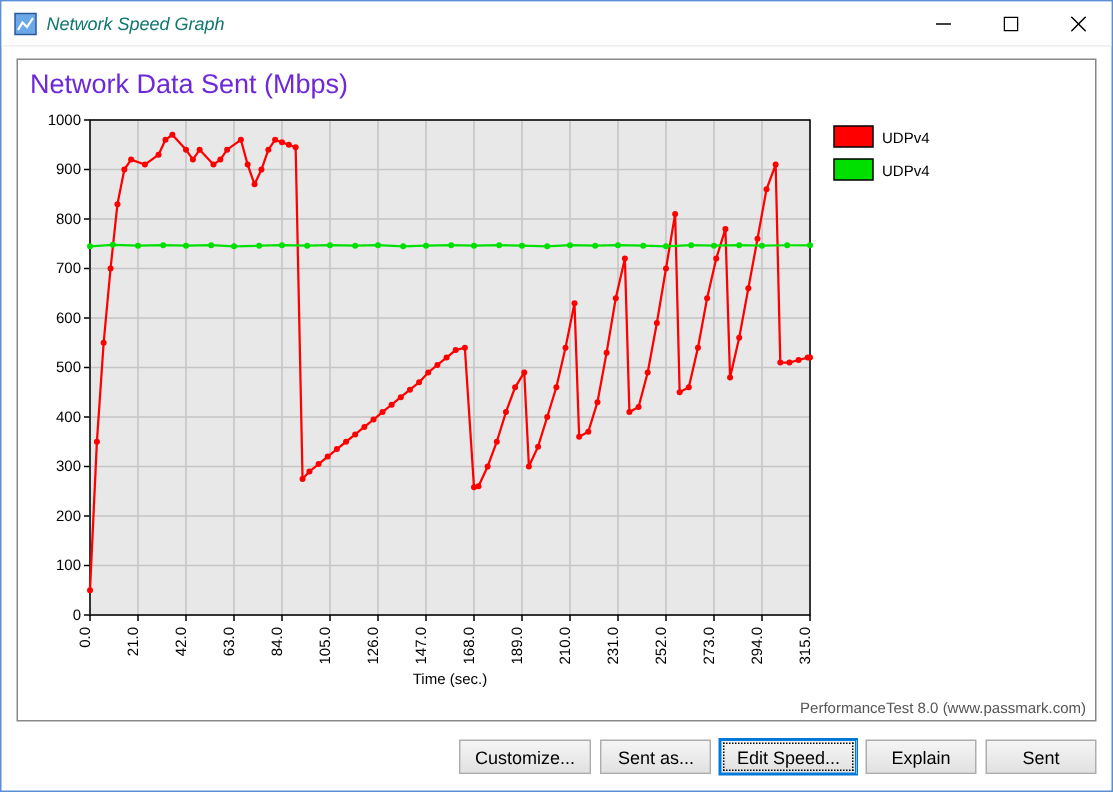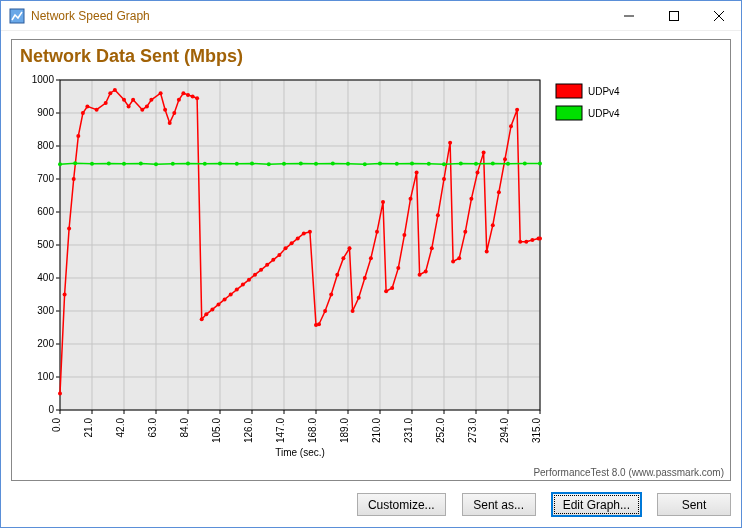--- a/index.html
+++ b/index.html
@@ -22,56 +22,56 @@
     border-bottom: 1px solid #eee;
   }
   .titlebar .icon {
     width: 16px; height: 16px;
     margin-right: 6px;
     display: flex; align-items: center; justify-content: center;
   }
   .titlebar .title {
     flex: 1;
     font-size: 12px;
-    color: #a16207;
+    color: #0f766e;
+    font-style: italic;
   }
   .winbtn {
     width: 45px; height: 29px;
     display: flex; align-items: center; justify-content: center;
     color: #000;
   }
   .content {
     padding: 8px 10px 6px 10px;
   }
   .chart-frame {
     border: 1px solid #888;
     background: #fff;
     height: 442px;
     position: relative;
   }
   .chart-title {
     font-size: 18px;
     padding: 6px 8px 2px 8px;
-    color: #a16207;
-    font-weight: bold;
+    color: #6d28d9;
   }
   .chart-body {
     position: absolute;
     left: 8px; right: 8px; top: 34px; bottom: 22px;
   }
   .footer-brand {
     position: absolute;
     right: 6px; bottom: 2px;
     font-size: 10px;
     color: #555;
   }
   .button-row {
     display: flex;
     justify-content: flex-end;
-    gap: 16px;
+    gap: 6px;
     padding: 6px 10px 0 3px;
   }
   .btn {
     min-width: 74px;
     height: 23px;
     border: 1px solid #adadad;
     background: linear-gradient(#f5f5f5,#e1e1e1);
     font-size: 12px;
     padding: 0 10px;
     cursor: pointer;
@@ -354,15 +354,16 @@
           <text x="568" y="43" class="tick-text">UDPv4</text>
         </svg>
     </div>
     <div class="footer-brand">PerformanceTest 8.0 (www.passmark.com)</div>
   </div>
 </div>
 
 <div class="button-row">
   <button class="btn">Customize...</button>
   <button class="btn">Sent as...</button>
-  <button class="btn focused">Edit Graph...</button>
+  <button class="btn focused">Edit Speed...</button>
+  <button class="btn">Explain</button>
   <button class="btn">Sent</button>
 </div>
 
 </body></html>

